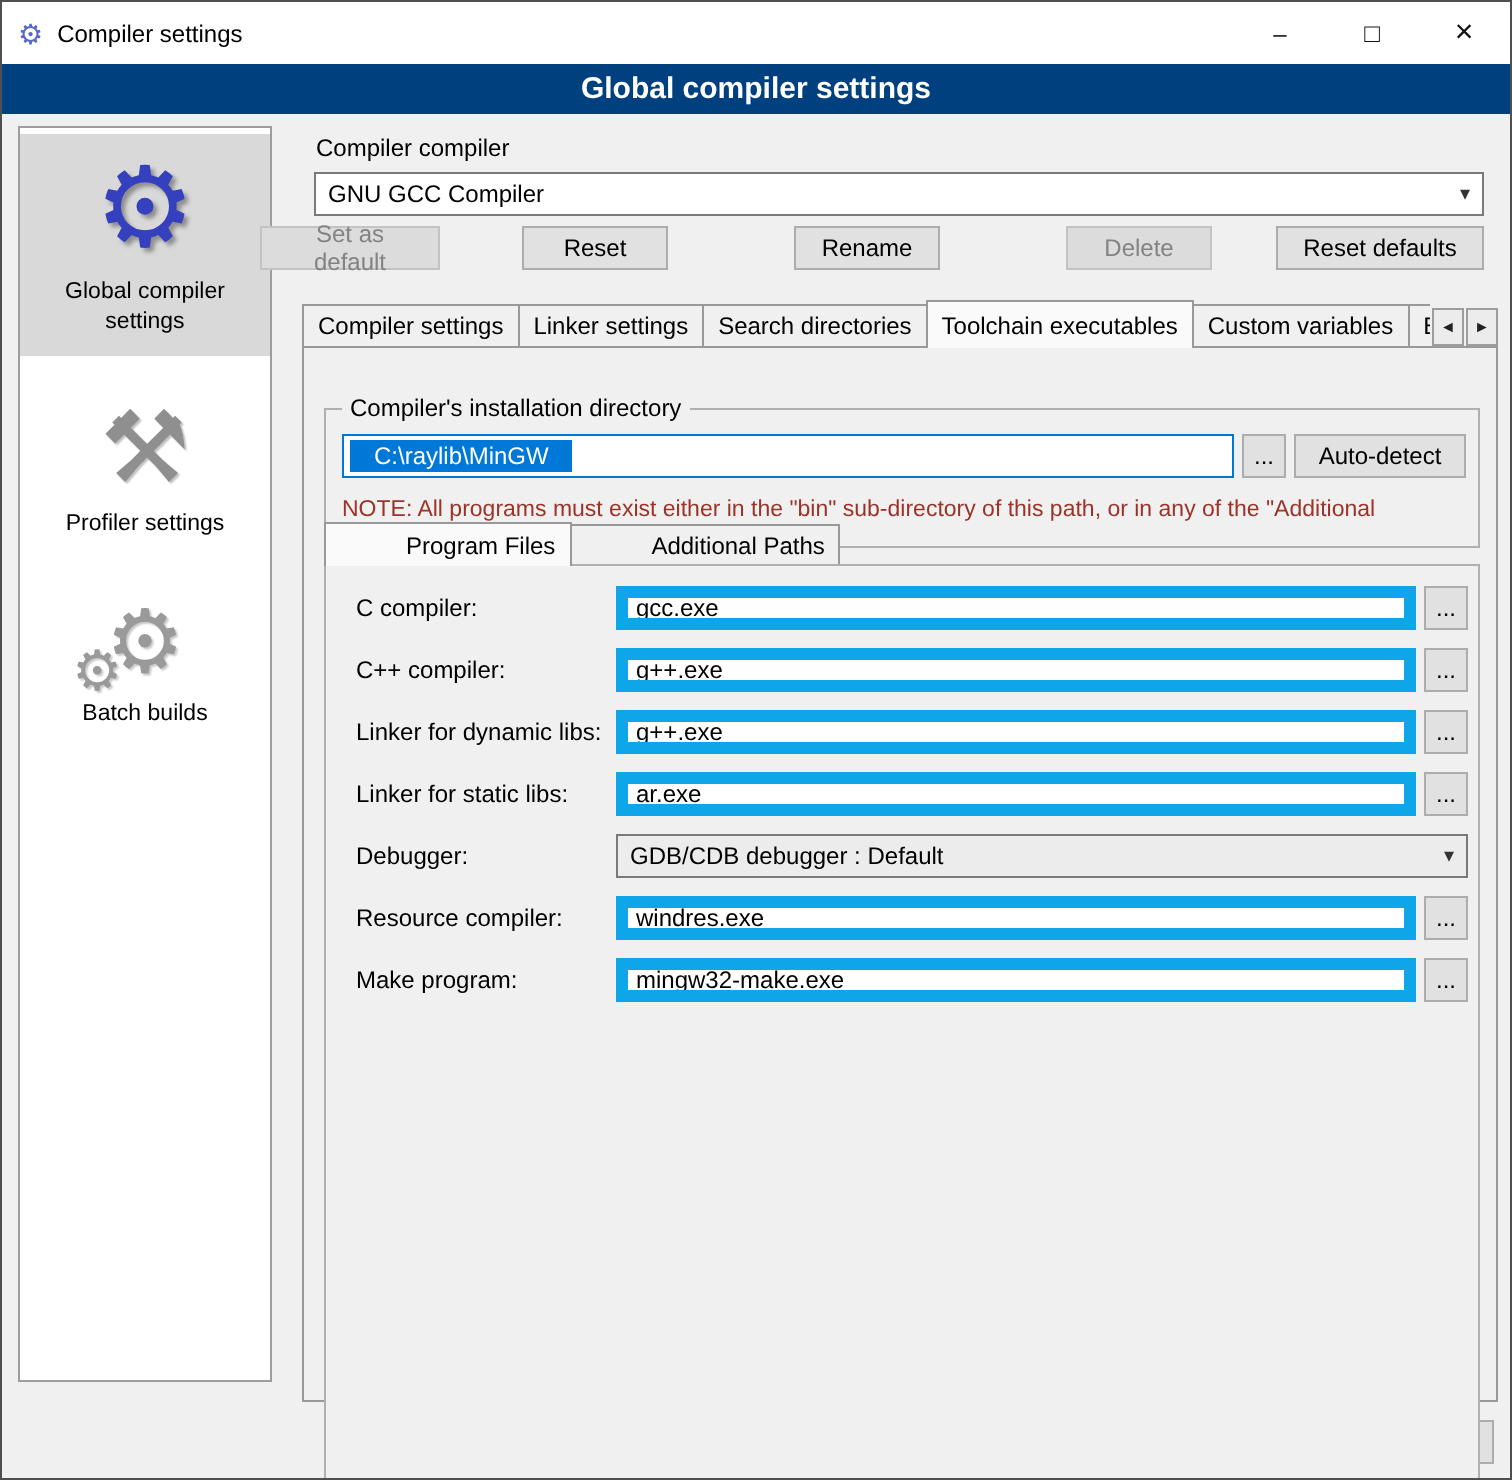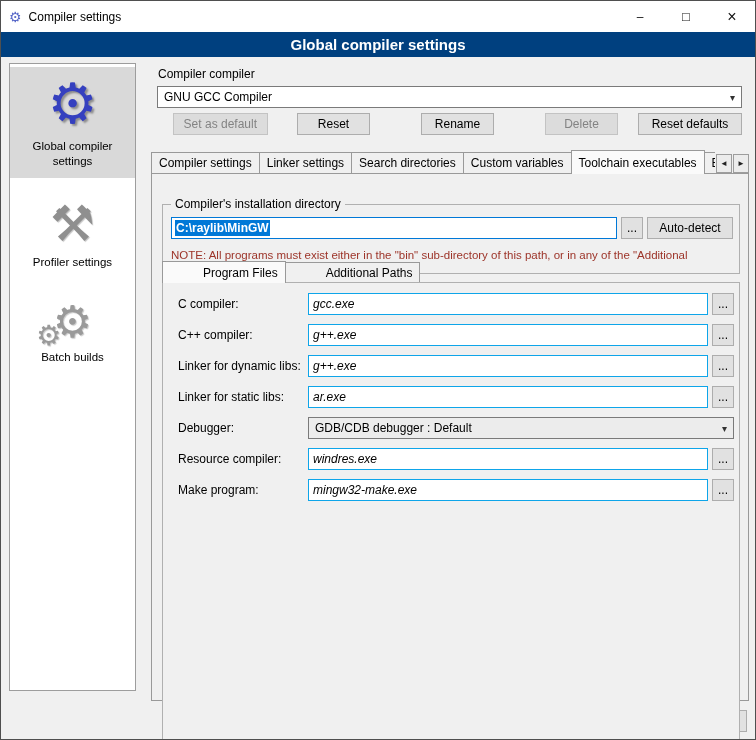--- a/index.html
+++ b/index.html
@@ -33,21 +33,21 @@
   .side-label { font-size: 11.5px; margin-top: 5px; line-height: 1.3; color: #000; }
 
   
   .sel-comp-label { position: absolute; left: 157px; top: 66px; }
   .combo { background: #fff; border: 1px solid #7a7a7a; display: flex; align-items: center; padding: 0 6px; font-size: 12px; cursor: pointer; }
   .combo-arrow { margin-left: auto; font-size: 10px; color: #333; }
   .main-combo { position: absolute; left: 156px; top: 85px; width: 585px; height: 22px; }
 
   .btn { height: 22px; background: #e1e1e1; border: 1px solid #adadad; font-size: 12px; display: inline-flex; align-items: center; justify-content: center; padding: 0 10px; cursor: pointer; color: #000; font-family: inherit; }
   .btn.disabled { background: #dcdcdc; color: #838383; border-color: #c3c3c3; cursor: default; }
-  .btn-row { position: absolute; left: 156px; top: 112px; width: 585px; height: 22px; display: flex; justify-content: flex-end; gap: 7px; }
+  .btn-row { position: absolute; left: 156px; top: 112px; width: 585px; height: 22px; display: flex; justify-content: flex-end; gap: 19px; }
   .btn.w90 { min-width: 90px; }
   .btn.w73 { min-width: 73px; margin-left: 44px; }
   .btn.w104 { min-width: 104px; }
   .btn.gap-left { margin-left: 22px; }
   .btn.gap-left-sm { margin-left: 13px; }
 
   
   .tabstrip { position: absolute; left: 150px; top: 149px; width: 598px; height: 24px; z-index: 2; }
   .tabs-inner { position: absolute; left: 0; top: 0; width: 564px; height: 24px; display: flex; align-items: flex-end; overflow: hidden; white-space: nowrap; }
   .tab { flex: 0 0 auto; border: 1px solid #999; border-bottom: none; background: #f0f0f0; padding: 0 7px; font-size: 12px; height: 21px; margin-bottom: 1px; display: flex; align-items: center; cursor: pointer; }
@@ -57,34 +57,34 @@
   .tab-arrow { width: 16px; height: 19px; border: 1px solid #9d9d9d; background: #ececec; font-size: 8px; display: flex; align-items: center; justify-content: center; color: #222; cursor: pointer; }
   .tab-arrow + .tab-arrow { margin-left: 1px; }
 
   .tab-panel { position: absolute; left: 150px; top: 172px; width: 598px; height: 528px; border: 1px solid #999; background: #f0f0f0; z-index: 1; }
 
   
   .groupbox { position: absolute; left: 10px; top: 30px; width: 578px; height: 70px; border: 1px solid #b0b0b0; }
   .groupbox-title { position: absolute; left: 8px; top: -8px; background: #f0f0f0; padding: 0 4px; font-size: 12px; }
   .dir-row { position: absolute; left: 8px; top: 12px; display: flex; gap: 4px; align-items: center; }
   .dir-input { width: 446px; height: 22px; border: 1px solid #0078d7; background: #fff; display: flex; align-items: center; padding: 0 3px; overflow: hidden; cursor: text; }
-  .dir-sel { background: #0078d7; color: #fff; white-space: pre; padding: 1px 1px; font-weight: bold; }
+  .dir-sel { background: #0078d7; color: #fff; white-space: pre; padding: 1px 12px; }
   .browse-btn { width: 22px; min-width: 22px; padding: 0; }
   .autodetect-btn { min-width: 86px; }
   .note { position: absolute; left: 8px; top: 44px; width: 566px; white-space: nowrap; overflow: hidden; color: #9c3328; font-size: 11.5px; }
 
   
   .subtabs { position: absolute; left: 10px; top: 87px; height: 22px; display: flex; align-items: flex-end; z-index: 2; }
   .subtabs .tab { height: 20px; padding-left: 40px; }
   .subtabs .tab.active { height: 22px; margin-bottom: 0; }
   .subpanel { position: absolute; left: 10px; top: 108px; width: 578px; height: 488px; border: 1px solid #b0b0b0; background: #f0f0f0; z-index: 1; }
 
   .frow { position: absolute; left: 0; width: 100%; height: 22px; }
   .flabel { position: absolute; left: 15px; top: 4px; white-space: nowrap; }
-  .finput { position: absolute; left: 145px; top: 0; width: 400px; height: 22px; border: 1px solid #0ea5e9; background: #fff; font-size: 12px; padding: 0 4px; font-family: inherit; color: #000; font-style: italic; }
+  .finput { position: absolute; left: 145px; top: 0; width: 400px; height: 22px; border: 6px solid #0ea5e9; background: #fff; font-size: 12px; padding: 0 4px; font-family: inherit; color: #000; }
   .fbrowse { position: absolute; left: 549px; top: 0; }
   .fcombo { position: absolute; left: 145px; top: 0; width: 426px; height: 22px; background: #ececec; }
 
   
   .ok-btn { position: absolute; left: 585px; top: 709px; width: 73px; height: 22px; border-color: #0078d7; }
   .cancel-btn { position: absolute; left: 668px; top: 709px; width: 78px; height: 22px; }
 </style>
 </head>
 <body>
 
@@ -130,22 +130,22 @@
     <button class="btn w73">Rename</button>
     <button class="btn w73 disabled">Delete</button>
     <button class="btn w104 gap-left-sm">Reset defaults</button>
   </div>
 
   <div class="tabstrip">
     <div class="tabs-inner">
       <div class="tab">Compiler settings</div>
       <div class="tab">Linker settings</div>
       <div class="tab">Search directories</div>
+      <div class="tab active">Toolchain executables</div>
       <div class="tab">Custom variables</div>
-      <div class="tab active">Toolchain executables</div>
       <div class="tab">Build</div>
     </div>
     <div class="tab-arrows">
       <div class="tab-arrow">◄</div>
       <div class="tab-arrow">►</div>
     </div>
   </div>
 
   <div class="tab-panel">
 

